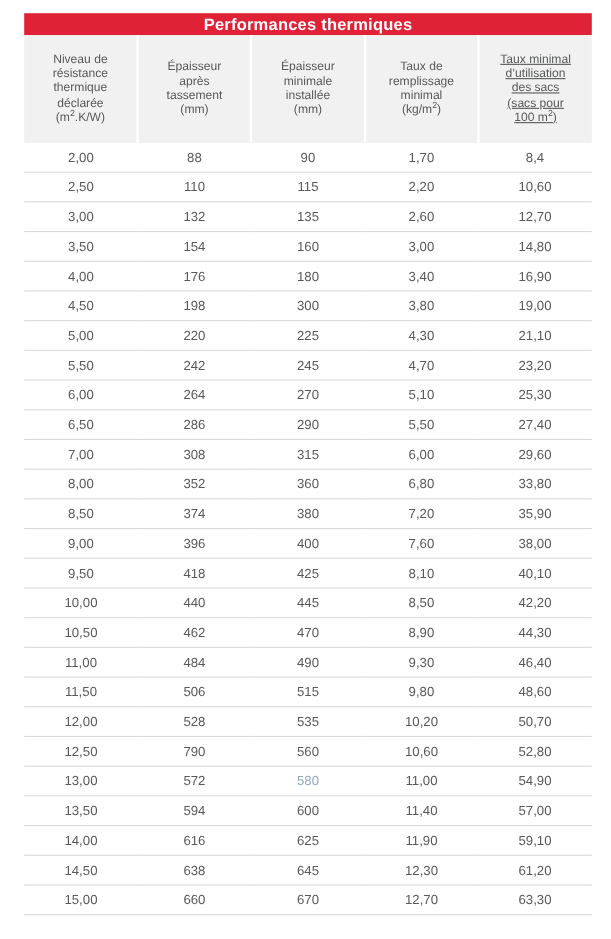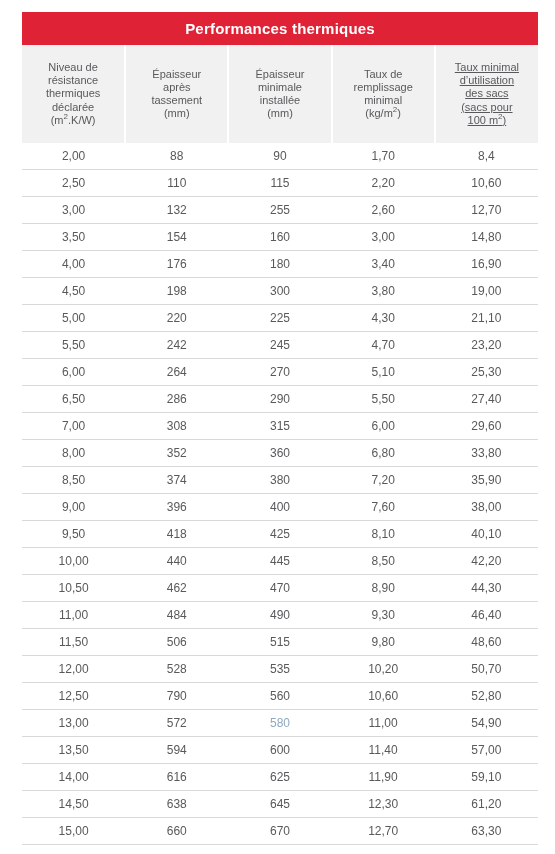--- a/index.html
+++ b/index.html
@@ -15,21 +15,21 @@
   }
   .table-wrap {
     position: absolute;
     left: 22px;
     top: 12px;
     width: 516px;
   }
   
   .title-banner {
     background: #E02236;
-    height: 33px;
+    height: 20px;
     display: flex;
     align-items: center;
     justify-content: center;
   }
   .title-text {
     color: #ffffff;
     font-size: 15px;
     font-weight: bold;
     letter-spacing: 0.2px;
   }
@@ -84,21 +84,21 @@
   <div class="title-banner">
     <span class="title-text">Performances thermiques</span>
   </div>
 
   <table class="perf">
     <thead>
       <tr>
           <th>
             <span class="hdr-line">Niveau de</span>
             <span class="hdr-line">résistance</span>
-            <span class="hdr-line">thermiques</span>
+            <span class="hdr-line">thermique</span>
             <span class="hdr-line">déclarée</span>
             <span class="hdr-unit">(m<sup>2</sup>.K/W)</span>
           </th>
           <th>
             <span class="hdr-line">Épaisseur</span>
             <span class="hdr-line">après</span>
             <span class="hdr-line">tassement</span>
             <span class="hdr-unit">(mm)</span>
           </th>
           <th>
@@ -133,21 +133,21 @@
         <tr>
           <td>2,50</td>
           <td>110</td>
           <td>115</td>
           <td>2,20</td>
           <td>10,60</td>
         </tr>
         <tr>
           <td>3,00</td>
           <td>132</td>
-          <td>255</td>
+          <td>135</td>
           <td>2,60</td>
           <td>12,70</td>
         </tr>
         <tr>
           <td>3,50</td>
           <td>154</td>
           <td>160</td>
           <td>3,00</td>
           <td>14,80</td>
         </tr>

